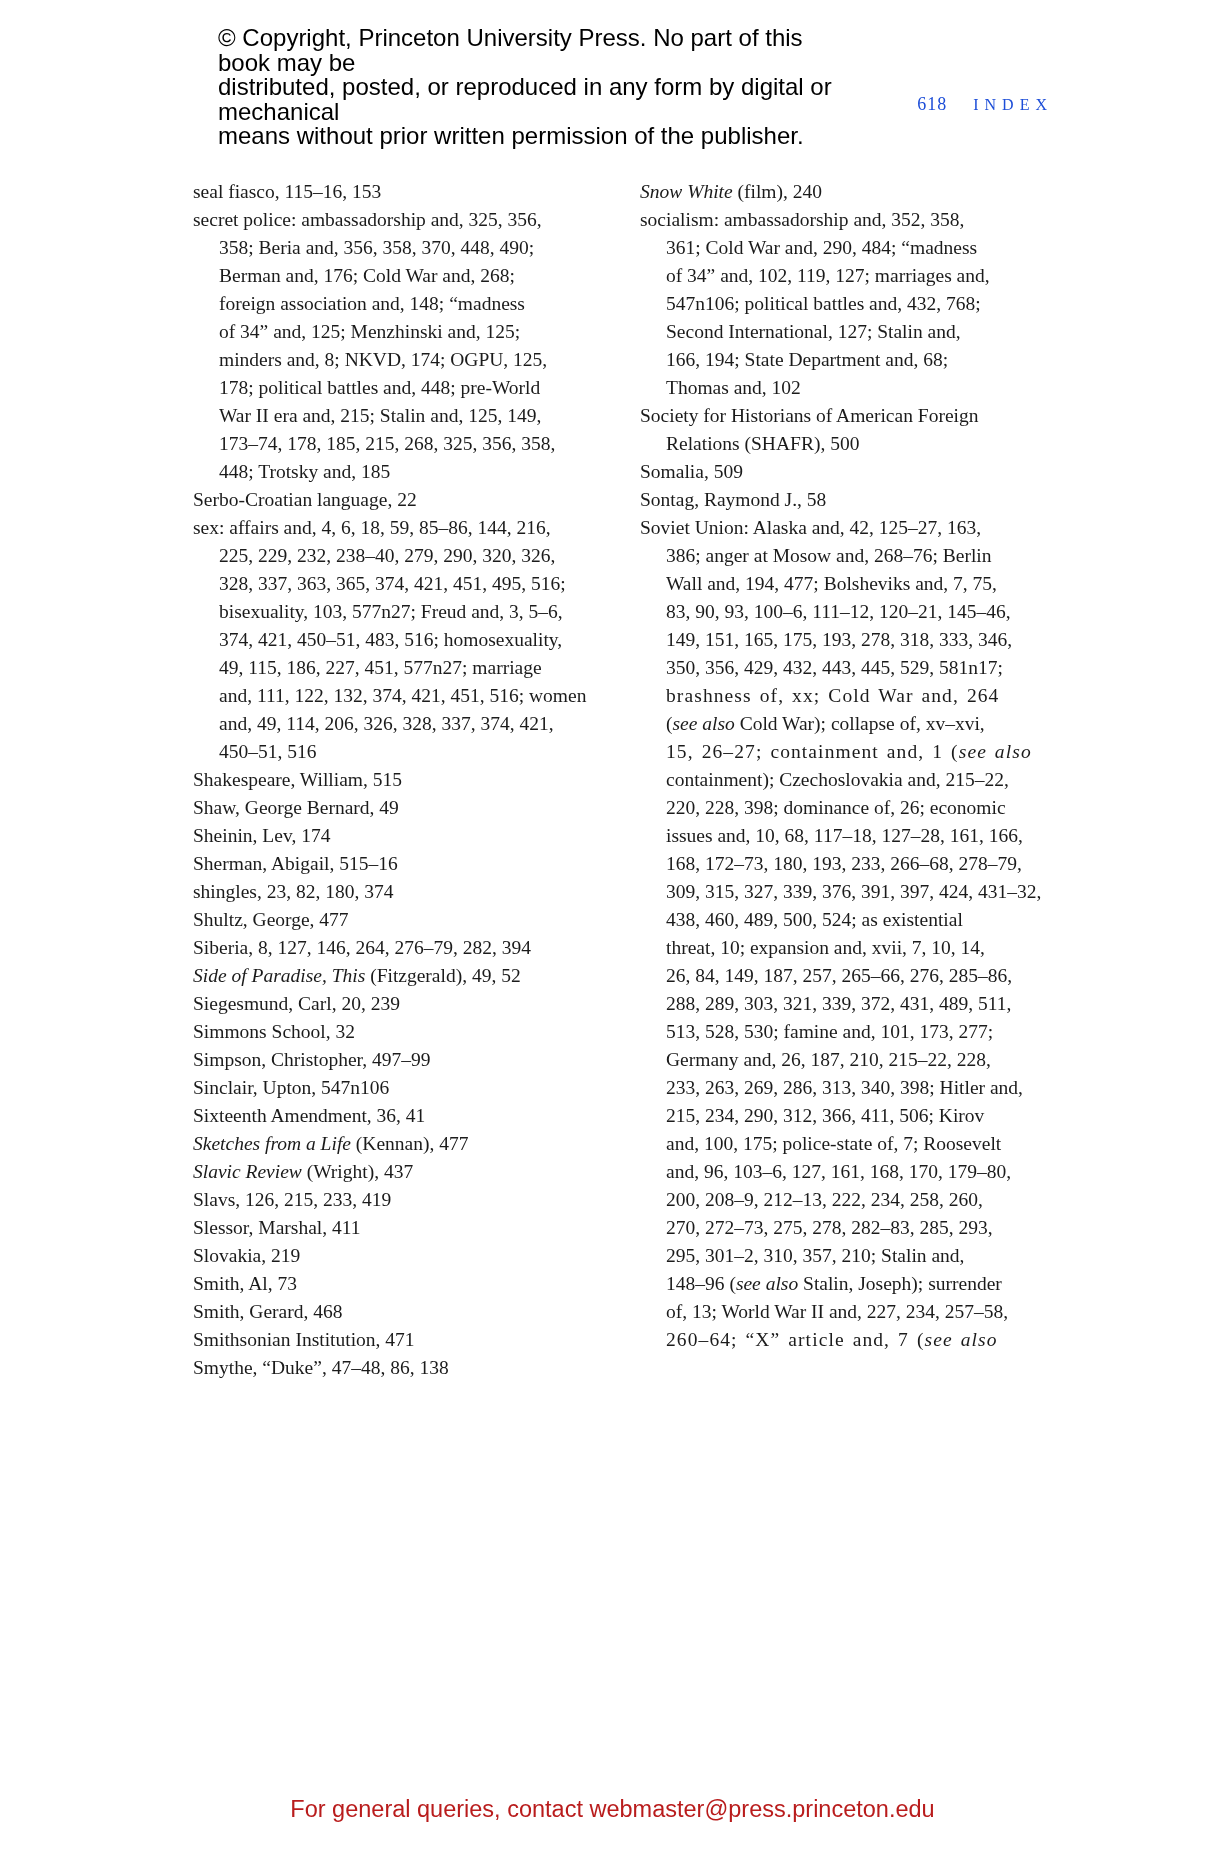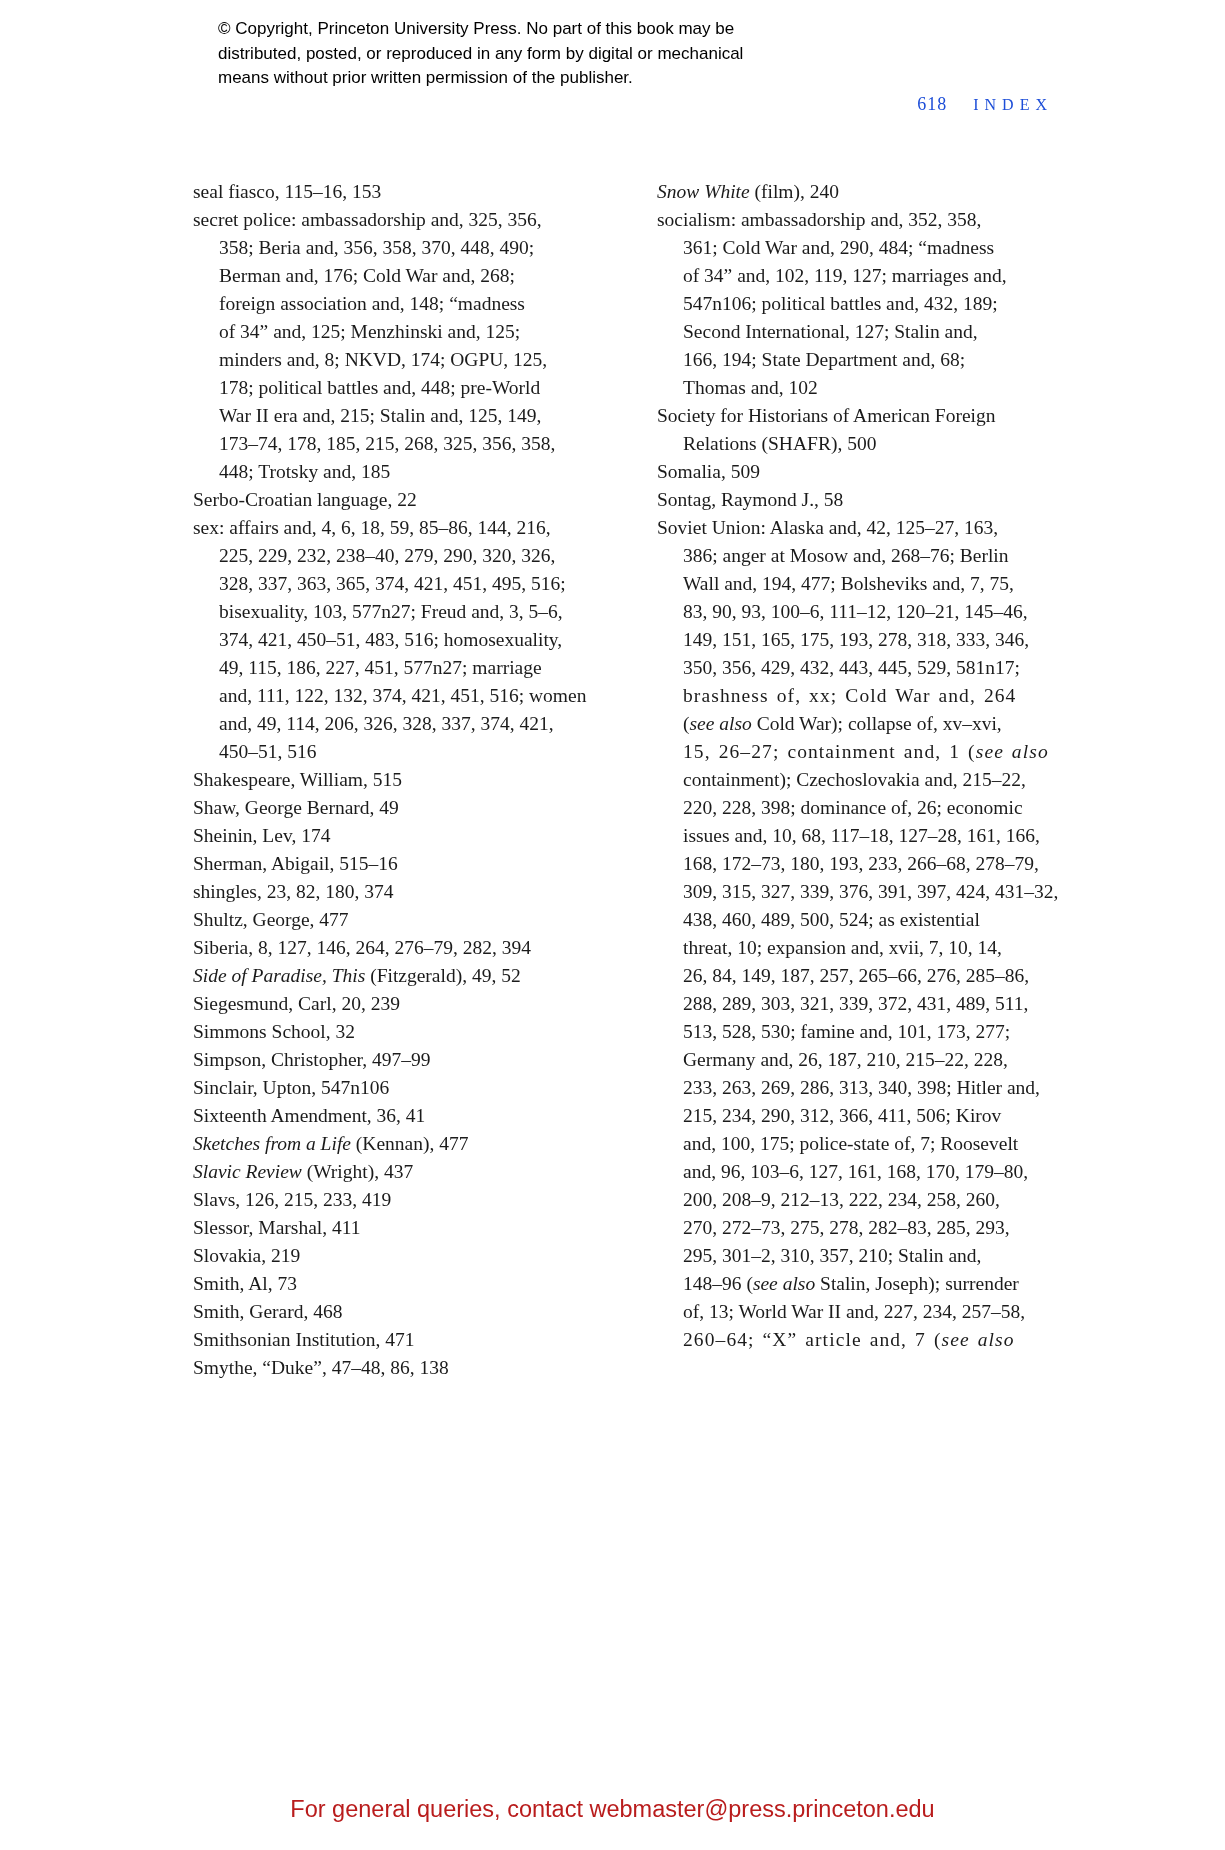--- a/index.html
+++ b/index.html
@@ -8,24 +8,24 @@
     width: 1225px;
     height: 1850px;
     background: #ffffff;
     overflow: hidden;
   }
 
   
   .copyright {
     position: absolute;
     left: 218px;
-    top: 17px;
+    top: 26px;
     width: 640px;
     font-family: "Liberation Sans", sans-serif;
-    font-size: 17px;
+    font-size: 24px;
     line-height: 24.5px;
     color: #000000;
   }
 
   
   .pagehead {
     position: absolute;
     left: 193px;
     top: 94px;
     width: 860px;
@@ -43,21 +43,21 @@
     letter-spacing: 6px;
   }
 
   
   .columns {
     position: absolute;
     left: 193px;
     top: 178px;
     width: 862px;
     display: flex;
-    gap: 50px;
+    gap: 33px;
   }
   .col {
     width: 414px;
     flex: 0 0 414px;
   }
   .line {
     font-family: "Liberation Serif", serif;
     font-size: 19.5px;
     line-height: 28px;
     color: #1b1b1b;
@@ -136,21 +136,21 @@
       <div class="line"><span>Smith, Al, 73</span></div>
       <div class="line"><span>Smith, Gerard, 468</span></div>
       <div class="line"><span>Smithsonian Institution, 471</span></div>
       <div class="line"><span>Smythe, “Duke”, 47–48, 86, 138</span></div>
     </div>
   <div class="col">
       <div class="line"><span class="it">Snow White</span><span> (film), 240</span></div>
       <div class="line"><span>socialism: ambassadorship and, 352, 358,</span></div>
       <div class="line indent"><span>361; Cold War and, 290, 484; “madness</span></div>
       <div class="line indent"><span>of 34” and, 102, 119, 127; marriages and,</span></div>
-      <div class="line indent"><span>547n106; political battles and, 432, 189;</span></div>
+      <div class="line indent"><span>547n106; political battles and, 432, 768;</span></div>
       <div class="line indent"><span>Second International, 127; Stalin and,</span></div>
       <div class="line indent"><span>166, 194; State Department and, 68;</span></div>
       <div class="line indent"><span>Thomas and, 102</span></div>
       <div class="line"><span>Society for Historians of American Foreign</span></div>
       <div class="line indent"><span>Relations (SHAFR), 500</span></div>
       <div class="line"><span>Somalia, 509</span></div>
       <div class="line"><span>Sontag, Raymond J., 58</span></div>
       <div class="line"><span>Soviet Union: Alaska and, 42, 125–27, 163,</span></div>
       <div class="line indent"><span>386; anger at Mosow and, 268–76; Berlin</span></div>
       <div class="line indent"><span>Wall and, 194, 477; Bolsheviks and, 7, 75,</span></div>

